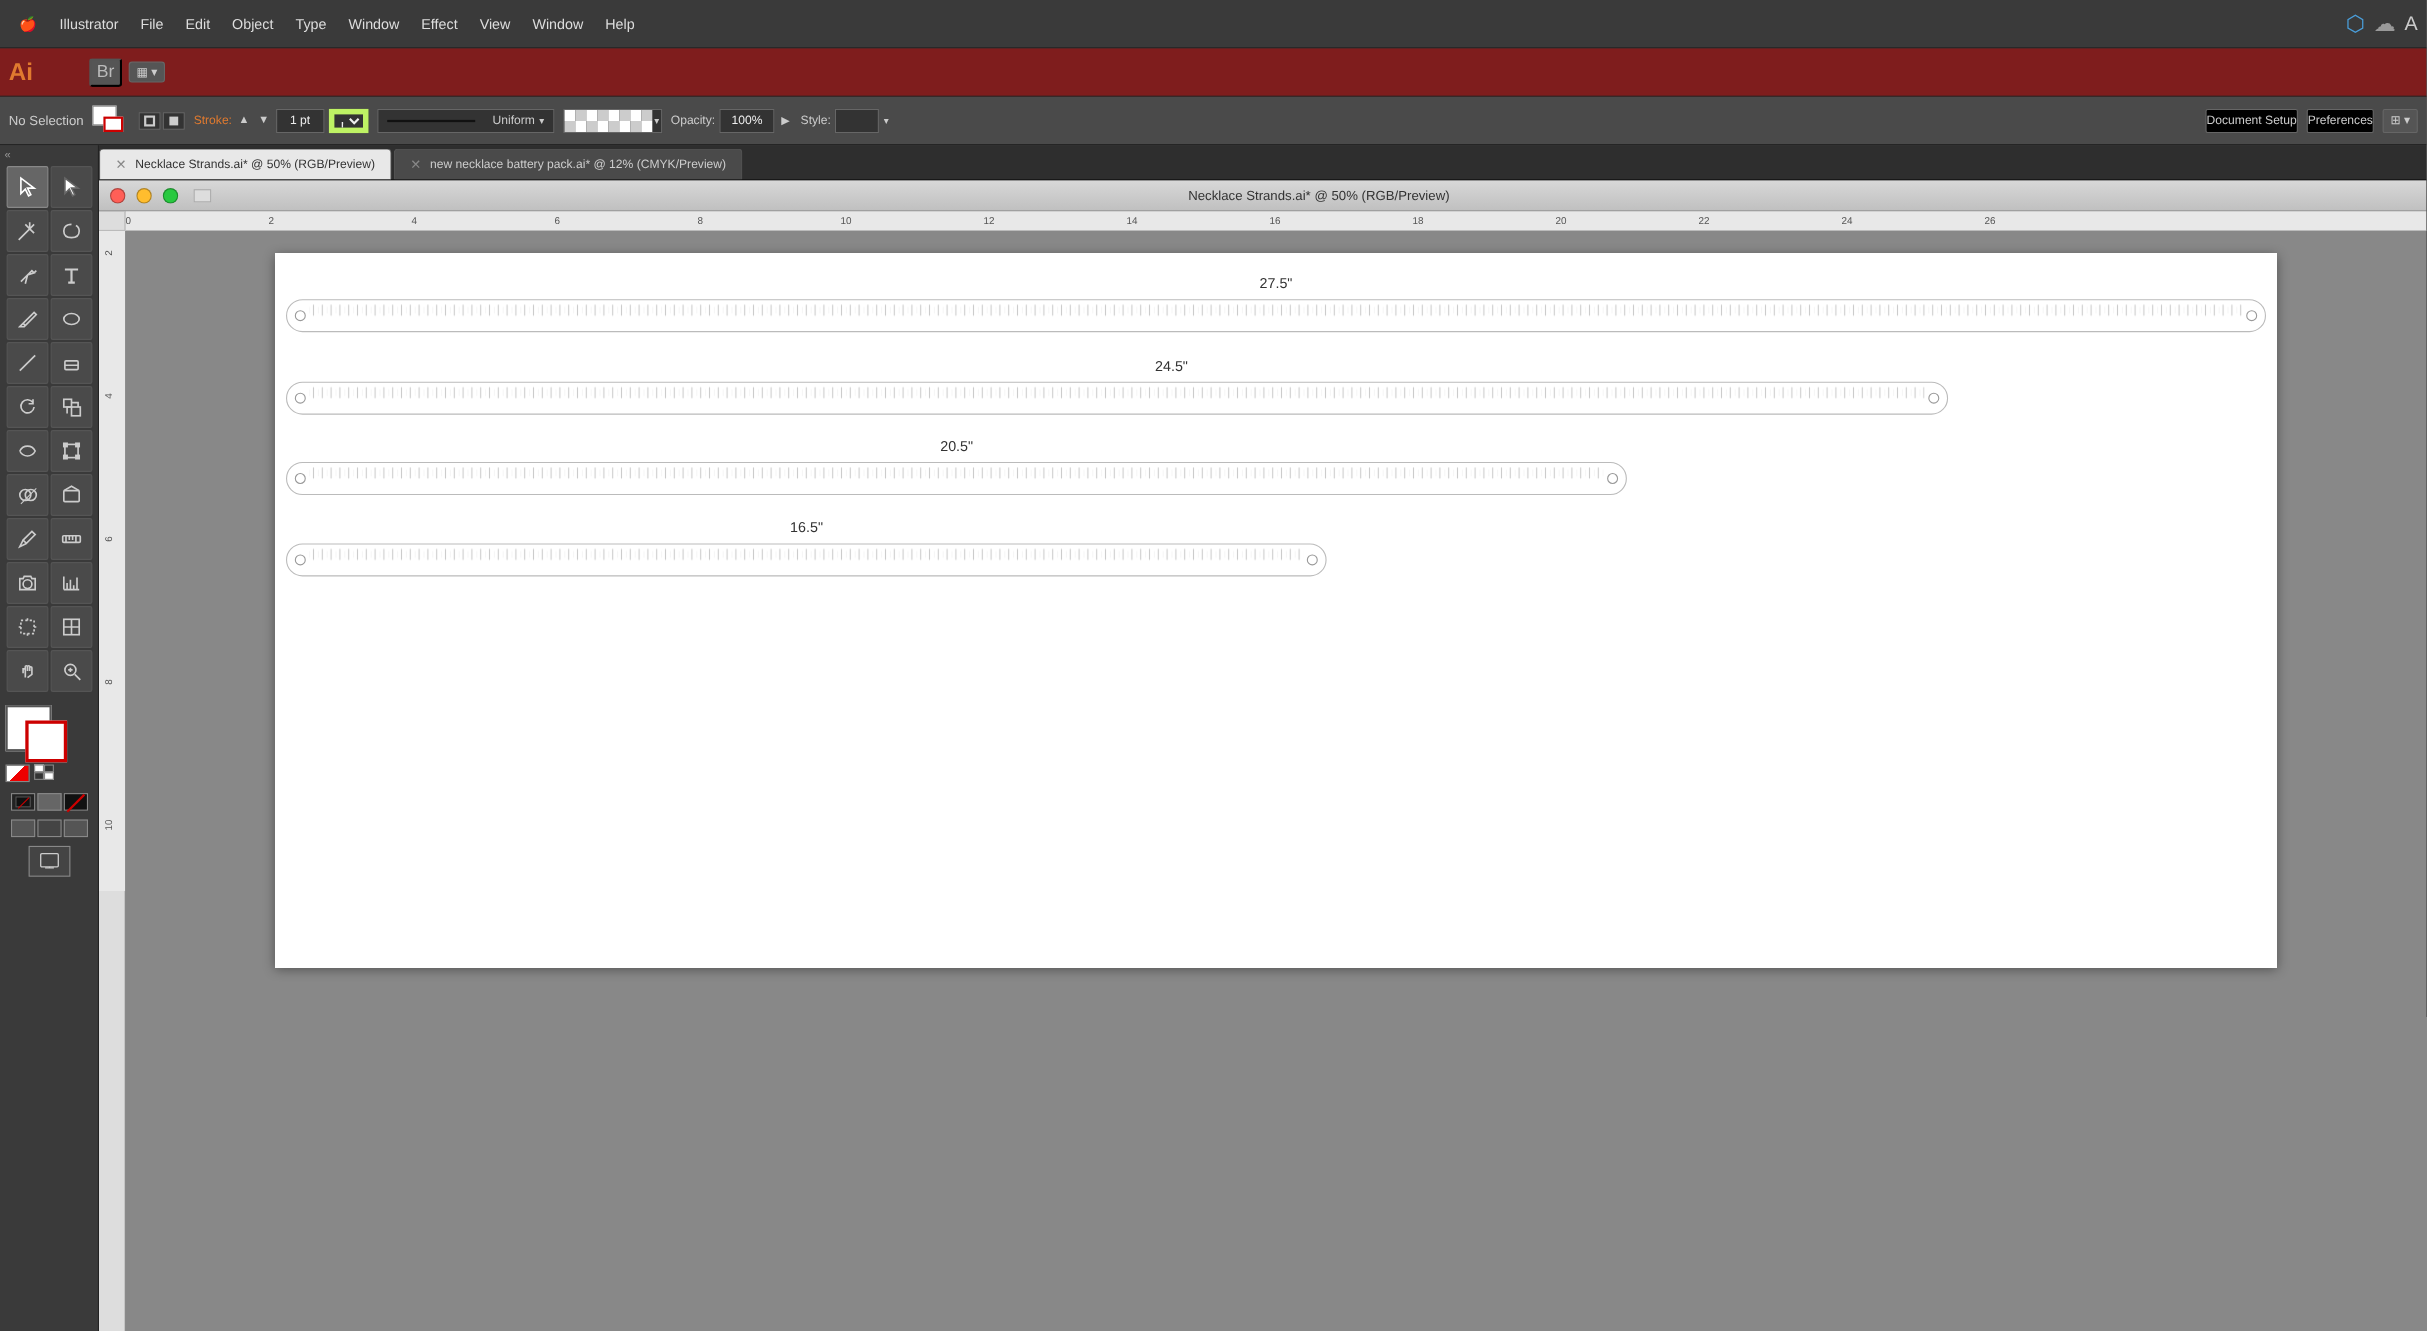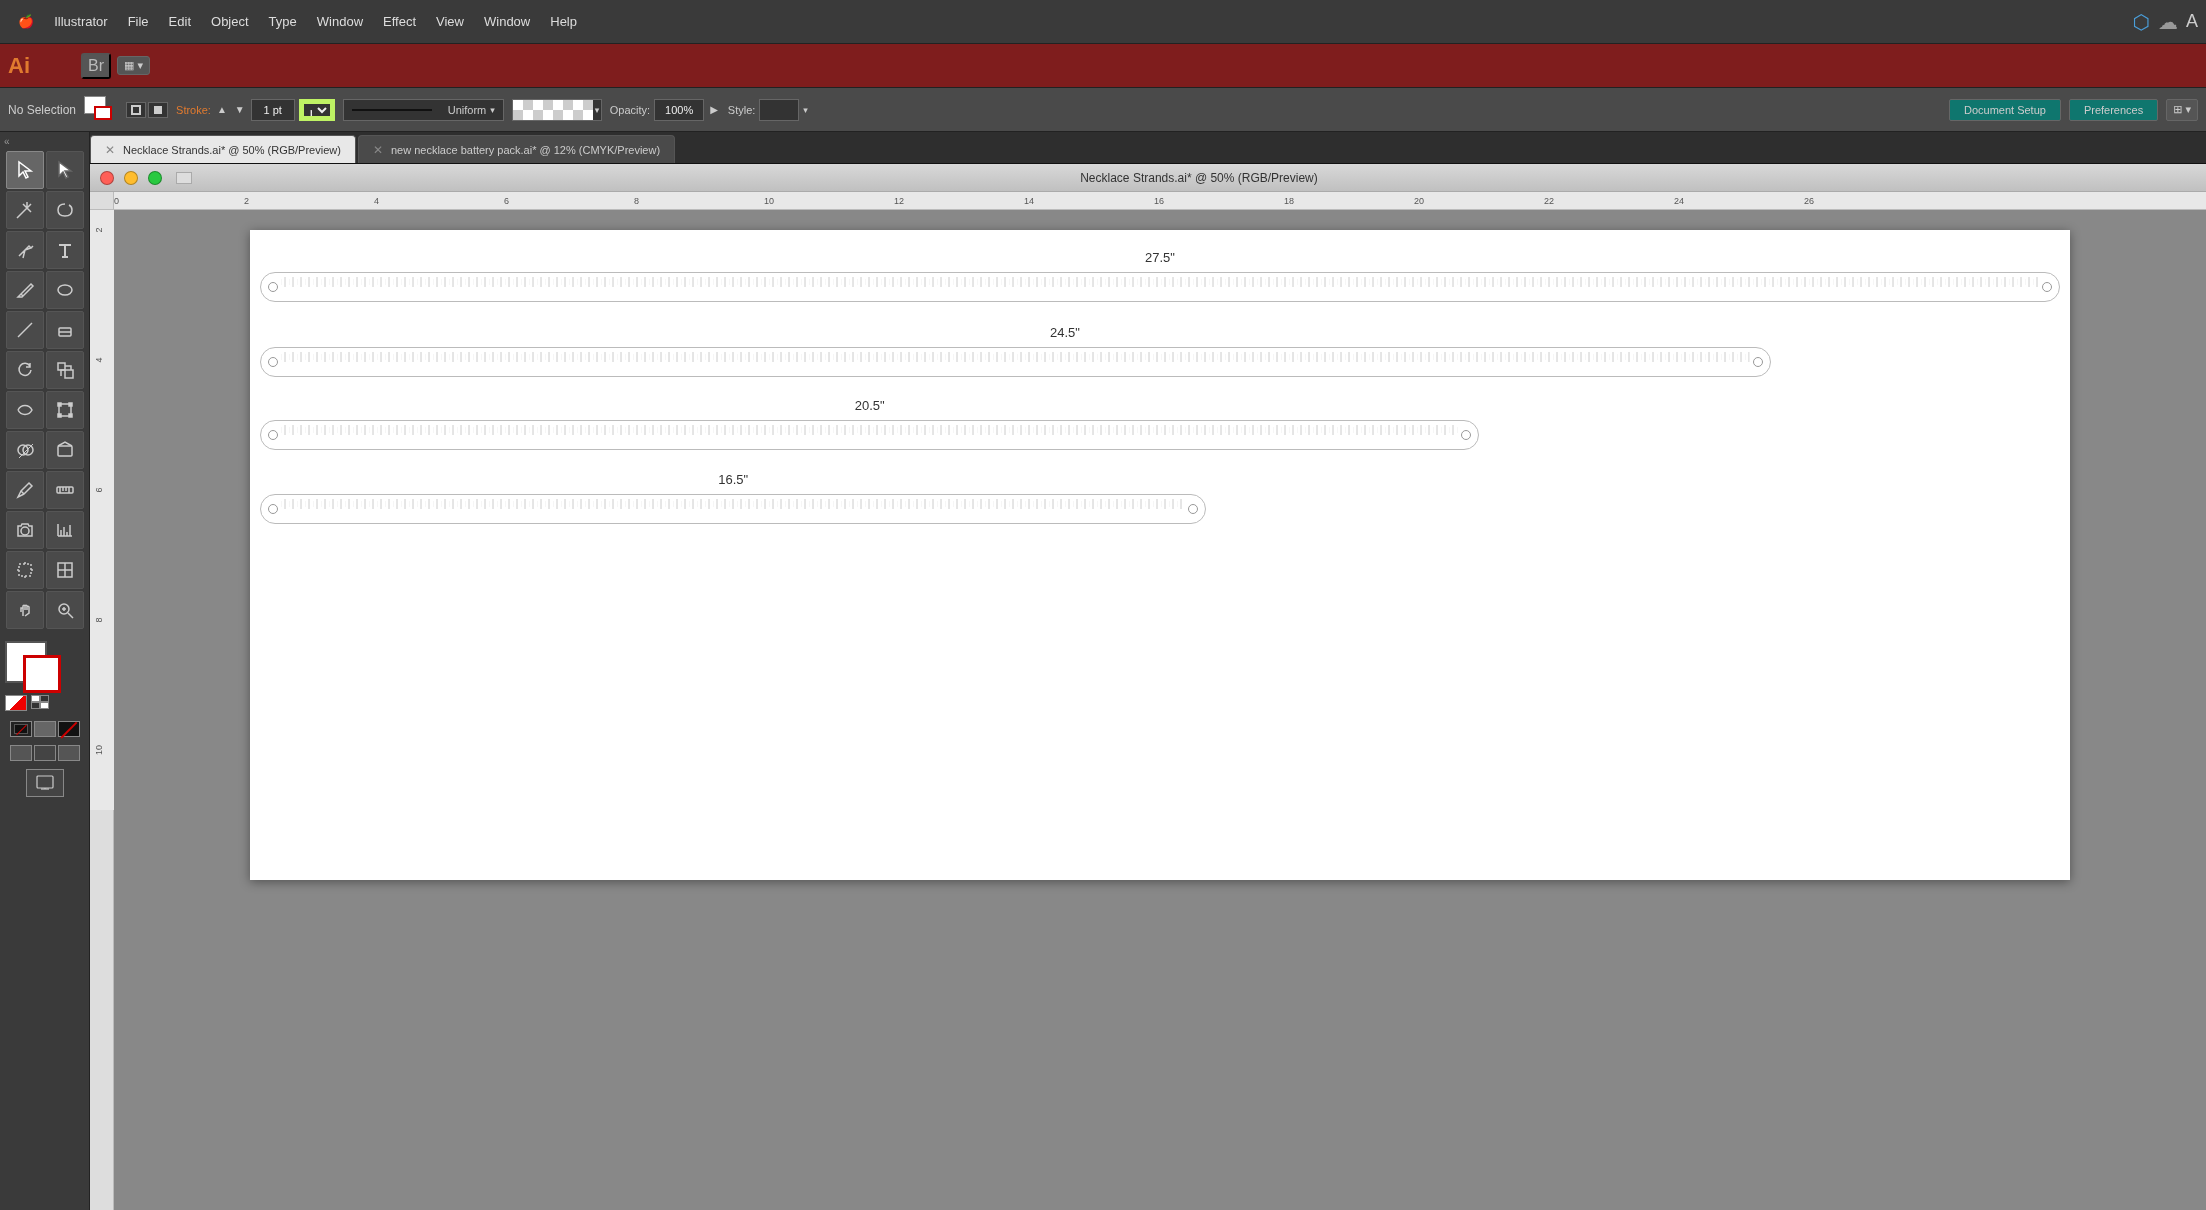--- a/index.html
+++ b/index.html
@@ -27,21 +27,21 @@
     #propbar {
       width: 100%; height: 44px; background: #4a4a4a;
       display: flex; align-items: center; padding: 0 8px; gap: 8px;
       border-bottom: 1px solid #222;
     }
     .no-selection { color: #ccc; font-size: 12px; white-space: nowrap; }
     .prop-group { display: flex; align-items: center; gap: 4px; }
     .prop-label { color: #e07a2f; font-size: 11px; }
     .prop-input { background: #333; border: 1px solid #666; color: #eee; padding: 2px 4px; font-size: 11px; height: 22px; width: 50px; text-align: center; }
     .prop-select { background: #333; border: 5px solid #bef264; color: #eee; padding: 2px 4px; font-size: 14px; height: 22px; }
-    .prop-btn-wide { background: #0f766e; border: 1px solid #666; color: #ccc; padding: 2px 14px; font-size: 11px; height: 22px; cursor: pointer; border-radius: 2px; }
+    .prop-btn-wide { background: #000000; border: 1px solid #666; color: #ccc; padding: 2px 0; font-size: 11px; height: 22px; cursor: pointer; border-radius: 2px; }
     .icon-btn { background: #555; border: 1px solid #666; color: #ccc; padding: 2px 6px; font-size: 11px; height: 22px; cursor: pointer; border-radius: 2px; display: flex; align-items: center; }
     .arrow-btn { background: none; border: none; color: #ccc; cursor: pointer; font-size: 10px; padding: 0 2px; }
 
     
     #main { display: flex; width: 100%; height: calc(1210px - 132px); }
 
     
     #toolbox {
       width: 90px; background: #3a3a3a;
       border-right: 1px solid #222;

